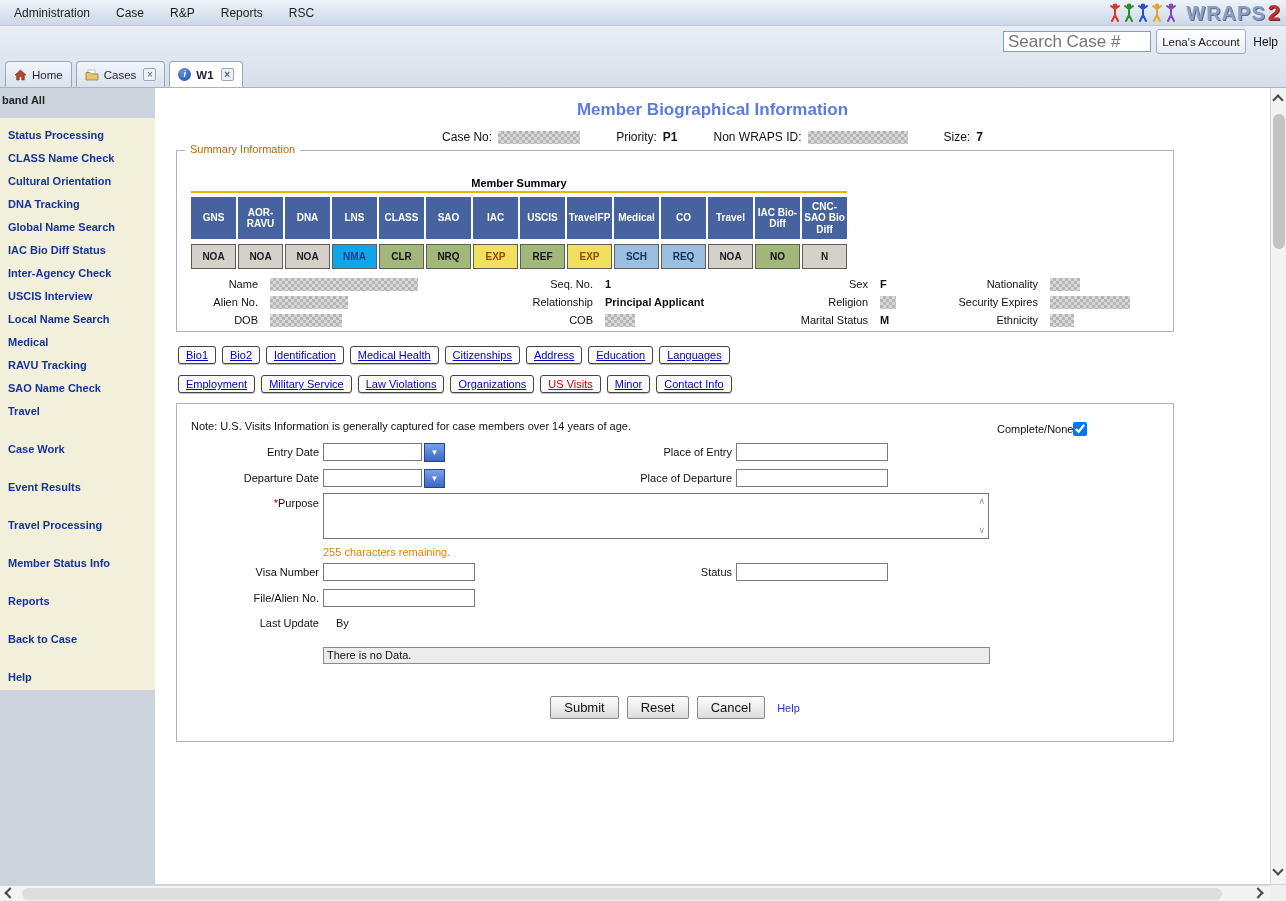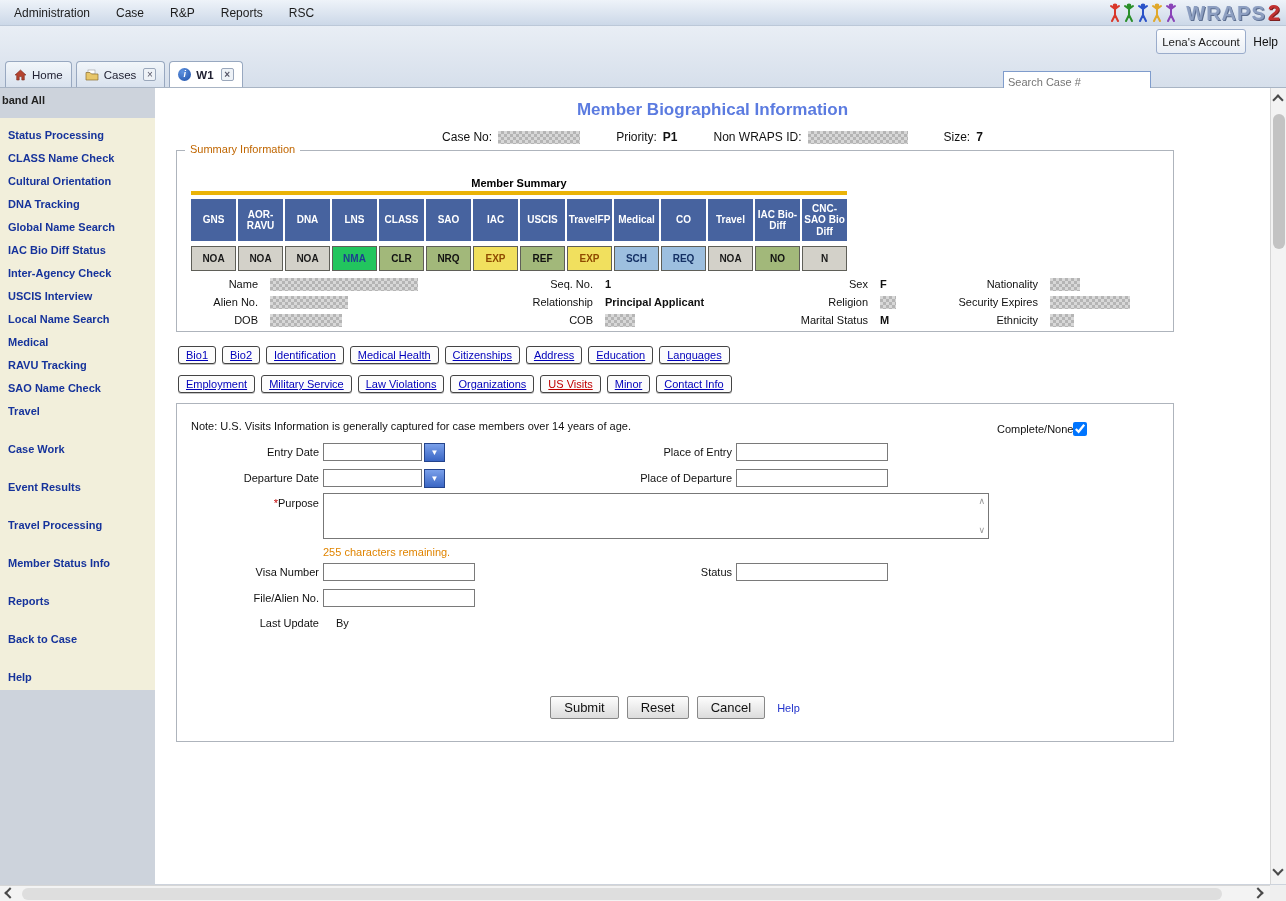--- a/index.html
+++ b/index.html
@@ -13,21 +13,21 @@
   .menubar span { cursor:default; }
   .logo { position:absolute; right:6px; top:1px; height:24px; display:flex; align-items:center; gap:2px; }
   .logo-word { font-size:20px; font-weight:900; color:#8c9ec0; letter-spacing:1px;
     text-shadow:1px 1px 0 #5c6e90, -0.5px -0.5px 0 #d6e0ef; }
   .logo-num { font-size:22px; font-weight:900; color:#c23232; text-shadow:1px 1px 0 #7e1f1f; }
 
   
   .chrome { position:absolute; top:26px; left:0; width:1286px; height:62px;
     background:linear-gradient(#e9eef5,#d6dfeb); border-bottom:1px solid #a8b4c4; }
   .search-input { position:absolute; left:1003px; top:5px; width:148px; height:21px;
-    border:1px solid #7f9ccc; font-size:11px; padding:2px 4px; color:#444; font-family:inherit; background:#fff;margin-top:40px; }
+    border:1px solid #7f9ccc; font-size:17px; padding:2px 4px; color:#444; font-family:inherit; background:#fff; }
   .account-btn { position:absolute; left:1156px; top:3px; width:90px; height:25px;
     background:linear-gradient(#ffffff,#e9eef5); border:1px solid #9aaccb; border-radius:3px;
     font-size:11.5px; display:flex; align-items:center; justify-content:center; color:#222; }
   .topbar-help { position:absolute; right:8px; top:9px; font-size:12px; color:#111; cursor:default; }
 
   .tabs-row { position:absolute; bottom:0; left:5px; display:flex; gap:4px; align-items:flex-end; }
   .wtab { height:26px; display:flex; align-items:center; gap:5px; padding:0 8px;
     border:1px solid #98a8c0; border-bottom:none; border-radius:4px 4px 0 0;
     background:linear-gradient(#f2f6fa,#d9e2ee); font-size:11.5px; color:#223; }
   .wtab.active { background:#ffffff; font-weight:bold; }
@@ -57,29 +57,29 @@
 
   .fs { position:absolute; border:1px solid #aeb4bc; background:#fff; }
   .fs-summary { left:21px; top:62px; width:998px; height:182px; }
   .fs-legend { position:absolute; top:-8px; left:8px; background:#fff; padding:0 5px;
     font-size:11px; font-weight:normal; color:#c06600; }
   .fs-form { left:21px; top:315px; width:998px; height:339px; }
 
   
   .ms-wrap { position:absolute; left:14px; top:26px; }
   .ms-caption { text-align:center; font-size:11px; font-weight:bold; color:#000;
-    border-bottom:4px solid #eab308; padding-bottom:2px; margin-bottom:4px; }
+    border-bottom:2px solid #eab308; padding-bottom:2px; margin-bottom:4px; }
   .ms-table { display:flex; gap:2px; }
   .ms-col { width:45px; display:flex; flex-direction:column; }
   .ms-head { height:42px; background:#47639f; color:#fff; font-size:10px; font-weight:bold;
     display:flex; align-items:center; justify-content:center; text-align:center; line-height:1.15; padding:1px; }
   .ms-status { margin-top:5px; height:25px; border:1px solid #5f5f58; font-size:10px; font-weight:bold;
     display:flex; align-items:center; justify-content:center; }
   .ms-status[data-color="gray"]      { background:#d3d1c9; color:#1a1a1a; }
-  .ms-status[data-color="lightblue"] { background:#22c55e; color:#1d3f8f; }
+  .ms-status[data-color="lightblue"] { background:#0ea5e9; color:#1d3f8f; }
   .ms-status[data-color="green"]     { background:#a2b87a; color:#111; }
   .ms-status[data-color="yellow"]    { background:#f1e05e; color:#8f4a00; }
   .ms-status[data-color="blue"]      { background:#9dbfdf; color:#143064; }
 
   .details { position:absolute; left:4px; top:124px; display:grid;
     grid-template-columns:85px 245px 90px 140px 135px 70px 100px auto;
     grid-auto-rows:18px; font-size:11px; align-items:center; }
   .d-label { text-align:right; padding-right:8px; color:#111; }
   .d-value { font-weight:bold; color:#111; padding-left:4px; }
 
@@ -394,20 +394,21 @@
       <input class="tin" style="left: 146px; top: 159px; width: 152px;">
       <div class="f-label2" style="top:162px">Status</div>
       <input class="tin" style="left: 559px; top: 159px; width: 152px;">
 
       <div class="f-label" style="top:188px">File/Alien No.</div>
       <input class="tin" style="left: 146px; top: 185px; width: 152px;">
 
       <div class="f-label" style="top:213px">Last Update</div>
       <div class="lastupd" style="left:159px; top:213px">By</div>
 
+      <div class="nodata">There is no Data.</div>
 
       <div class="btn-row">
         <button class="btn">Submit</button>
         <button class="btn">Reset</button>
         <button class="btn">Cancel</button>
         <span class="help-link">Help</span>
       </div>
     </div>
 
   </div>

